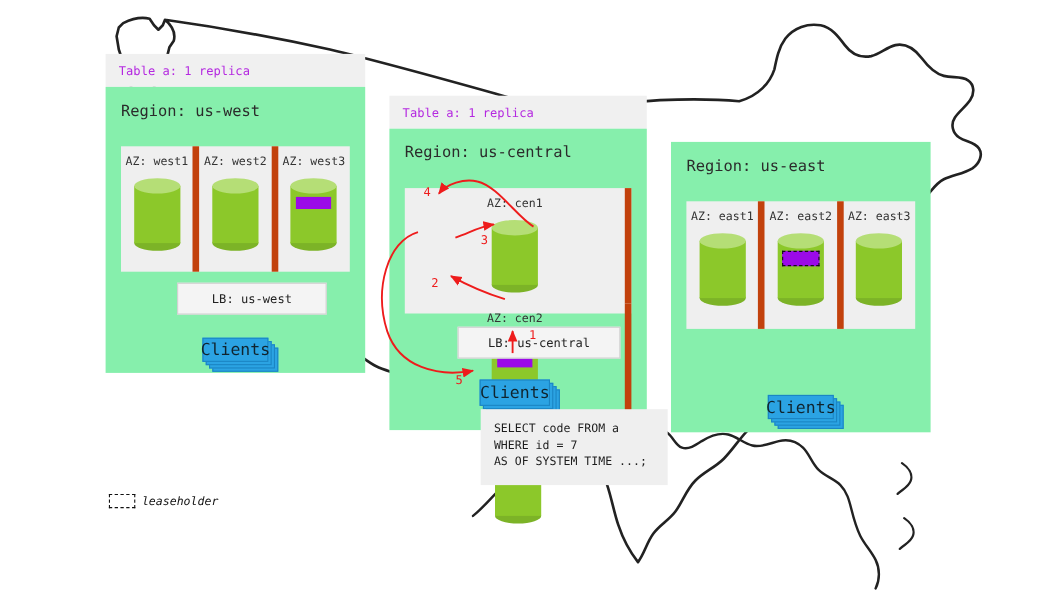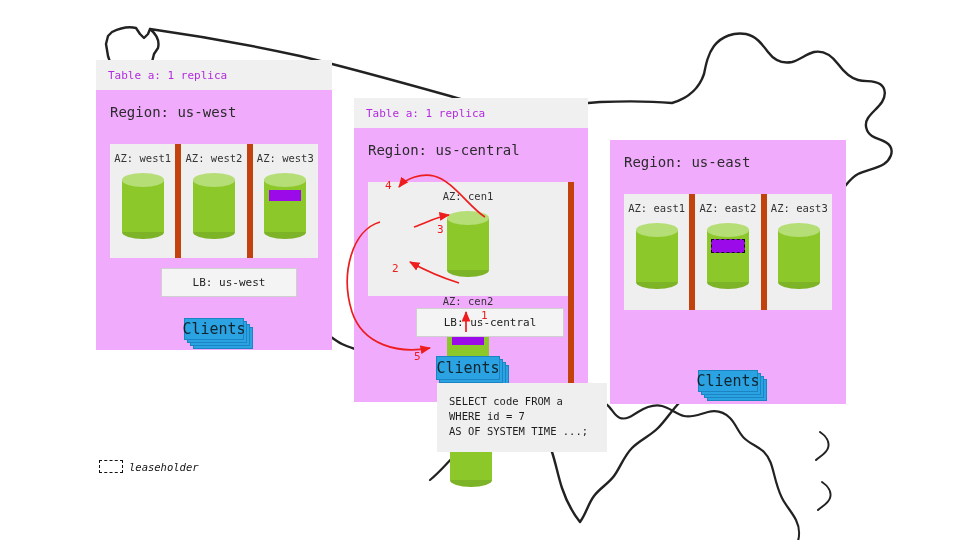--- a/index.html
+++ b/index.html
@@ -2,36 +2,36 @@
 <html><head>
 <meta charset="utf-8">
 <title>Multi-region follower reads diagram</title>
 <style>
   html,body{margin:0;padding:0;}
   body{
     width:960px;height:540px;overflow:hidden;position:relative;
     background:#ffffff;
     font-family:"DejaVu Sans Mono","Liberation Mono",monospace;
   }
-  #stage{position:absolute;left:0;top:12px;width:960px;height:524px;}
+  #stage{position:absolute;left:0;top:1px;width:960px;height:524px;}
 
   .map-layer{position:absolute;left:0;top:0;width:960px;height:540px;z-index:1;}
 
   
   .region-panel{position:absolute;z-index:3;}
   .panel-header{
     background:#f0f0f0;
     color:#b429e0;
     font-size:11px;
     padding:9px 12px 8px 12px;
     letter-spacing:0px;
     white-space:nowrap;
   }
   .panel-body{
-    background:#f0abfc;
+    background:#86efac;
     padding:10px 12px 14px 12px;
   }
   .region-title{
     color:#2b2b2b;
     font-size:14px;
     margin:4px 0 12px 2px;
     white-space:nowrap;
   }
 
   

